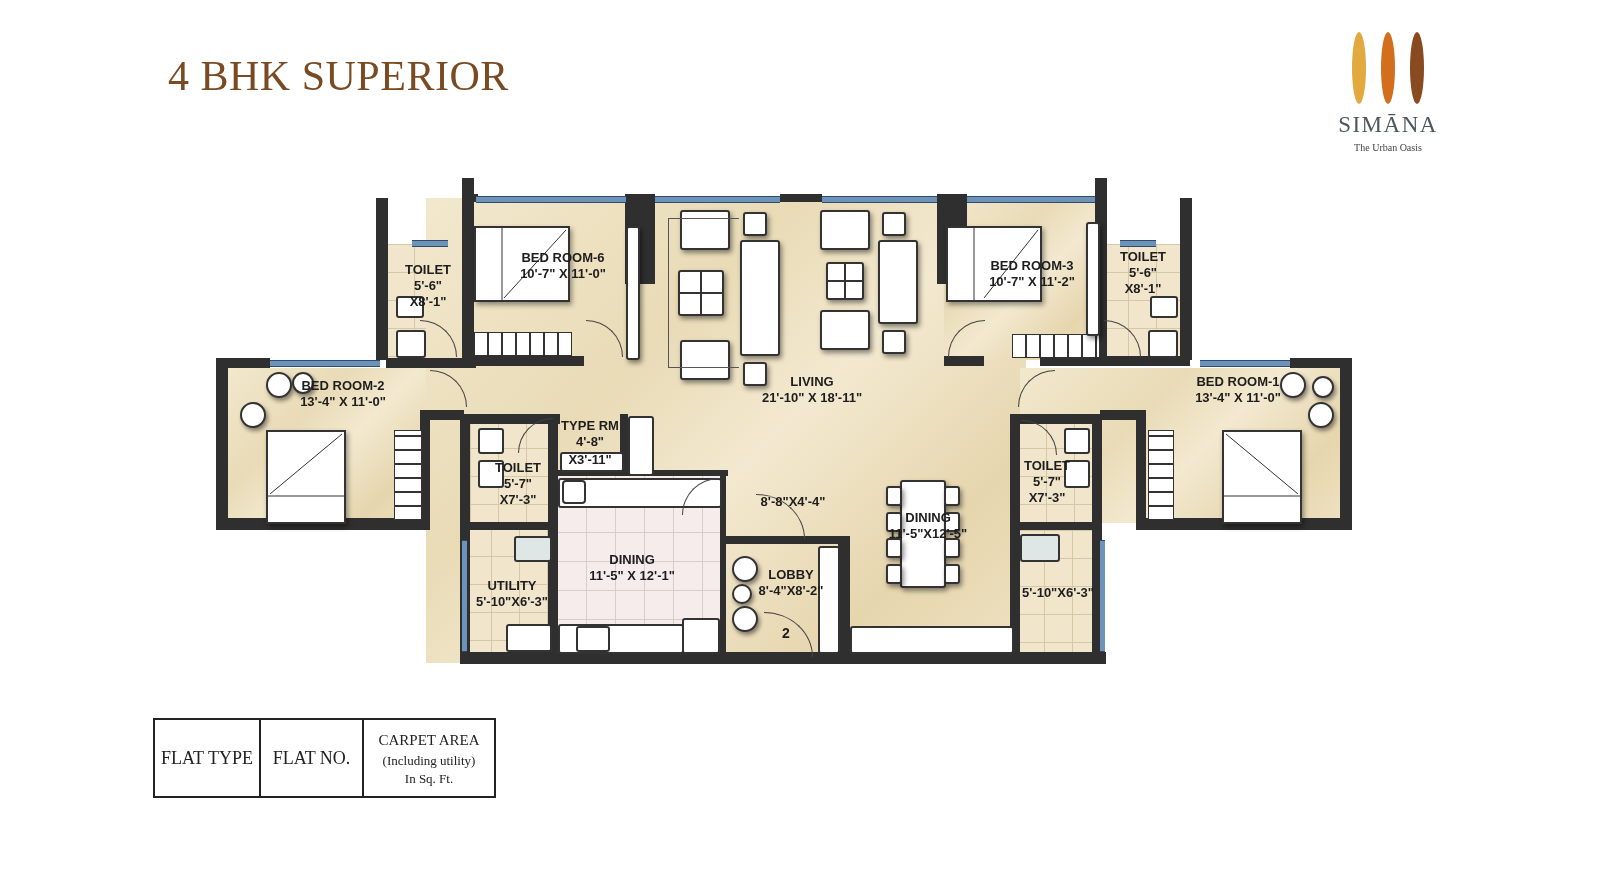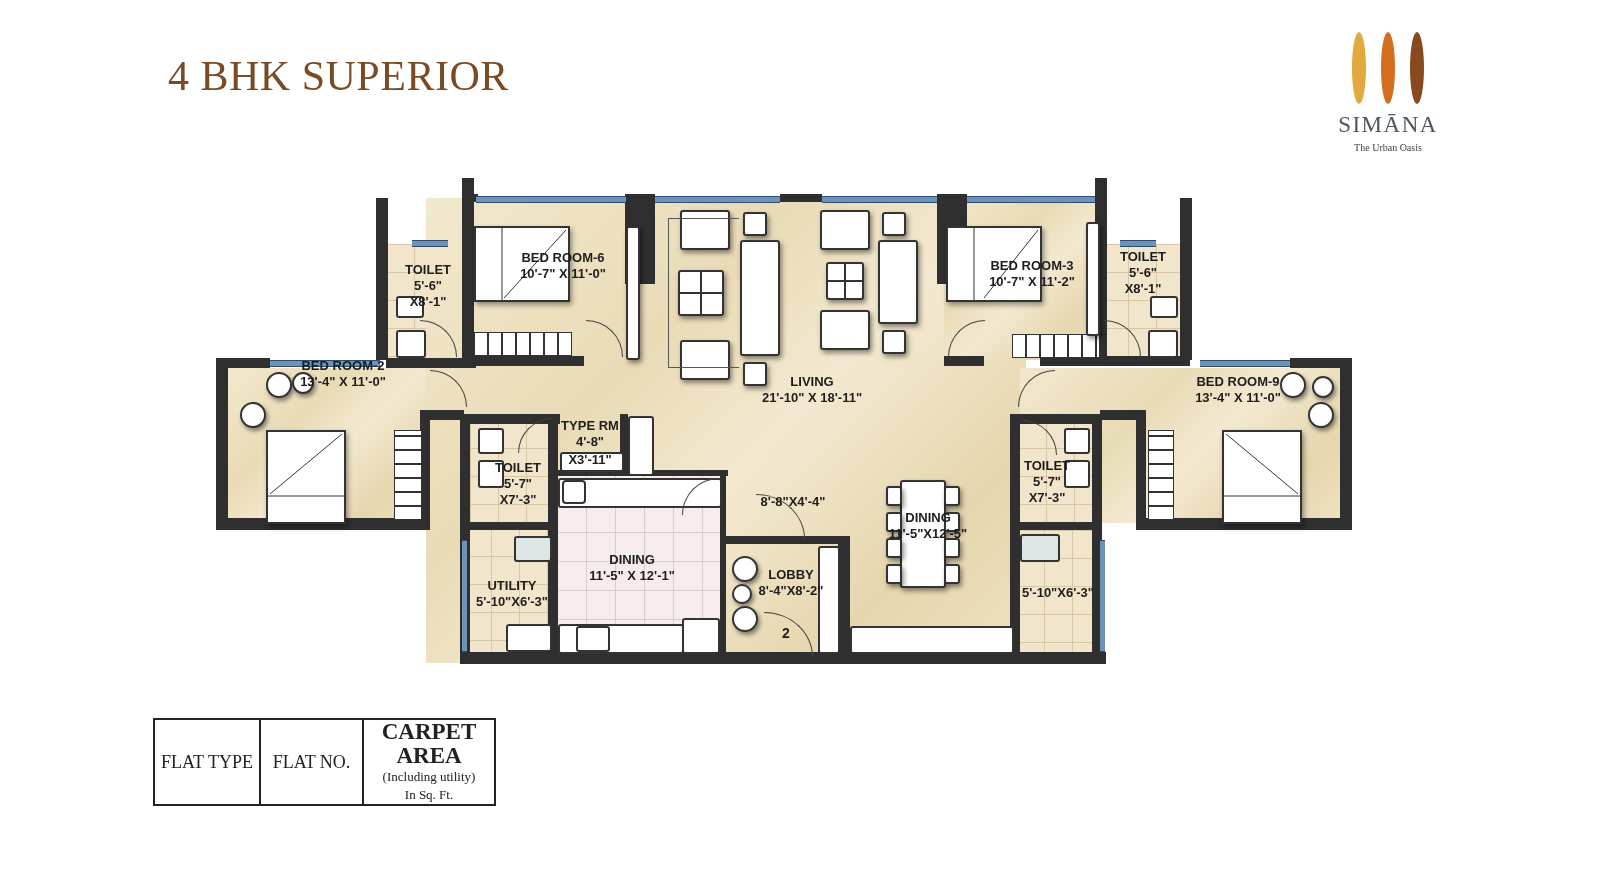--- a/index.html
+++ b/index.html
@@ -24,21 +24,21 @@
   .bed{position:absolute;background:#fff;border:2px solid #333;box-shadow:2px 3px 5px rgba(0,0,0,0.4);}
   .bed svg{position:absolute;left:0;top:0;}
   .ward{position:absolute;background:#fff;border:1px solid #333;}
   .chair{position:absolute;background:#fff;border:2px solid #333;border-radius:50%;box-shadow:2px 3px 4px rgba(0,0,0,0.45);}
 
   table.area{position:absolute;left:153px;top:718px;border-collapse:collapse;font-family:"Liberation Serif",serif;color:#222;}
   table.area td{border:2.5px solid #222;text-align:center;padding:0;}
   table.area .h{height:76px;font-size:18px;}
   table.area .v{height:46px;font-size:27px;}
   table.area .sub{font-size:13px;line-height:18px;display:block;}
-  table.area .main{font-size:23px;display:block;line-height:24px;font-weight:bold;}
+  table.area .main{font-size:15px;display:block;line-height:24px;}
 </style>
 </head>
 <body>
 
 <div class="title">4 BHK SUPERIOR</div>
 
 <div class="logo">
   <div class="leaf" style="left:24px;background:#e2a93e;"></div>
   <div class="leaf" style="left:53px;background:#d36f1c;"></div>
   <div class="leaf" style="left:82px;background:#8a4a1f;"></div>
@@ -216,39 +216,39 @@
 
   <div class="label" style="left:428px;top:262px;">
       <div>TOILET</div>
       <div>5'-6"</div>
       <div>X8'-1"</div>
     </div>
   <div class="label" style="left:563px;top:250px;">
       <div>BED ROOM-6</div>
       <div>10'-7" X 11'-0"</div>
     </div>
-  <div class="label" style="left:343px;top:358px;text-align:center;">
+  <div class="label" style="left:343px;top:378px;text-align:center;">
       <div>BED ROOM-2</div>
       <div>13'-4" X 11'-0"</div>
     </div>
   <div class="label" style="left:812px;top:374px;">
       <div>LIVING</div>
       <div>21'-10" X 18'-11"</div>
     </div>
   <div class="label" style="left:1032px;top:258px;">
       <div>BED ROOM-3</div>
       <div>10'-7" X 11'-2"</div>
     </div>
   <div class="label" style="left:1143px;top:249px;">
       <div>TOILET</div>
       <div>5'-6"</div>
       <div>X8'-1"</div>
     </div>
   <div class="label" style="left:1238px;top:374px;">
-      <div>BED ROOM-9</div>
+      <div>BED ROOM-1</div>
       <div>13'-4" X 11'-0"</div>
     </div>
   <div class="label" style="left:590px;top:418px;">
       <div>TYPE RM</div>
       <div>4'-8"</div>
       <div style="margin-top:2px;">X3'-11"</div>
     </div>
   <div class="label" style="left:518px;top:460px;">
       <div>TOILET</div>
       <div>5'-7"</div>

